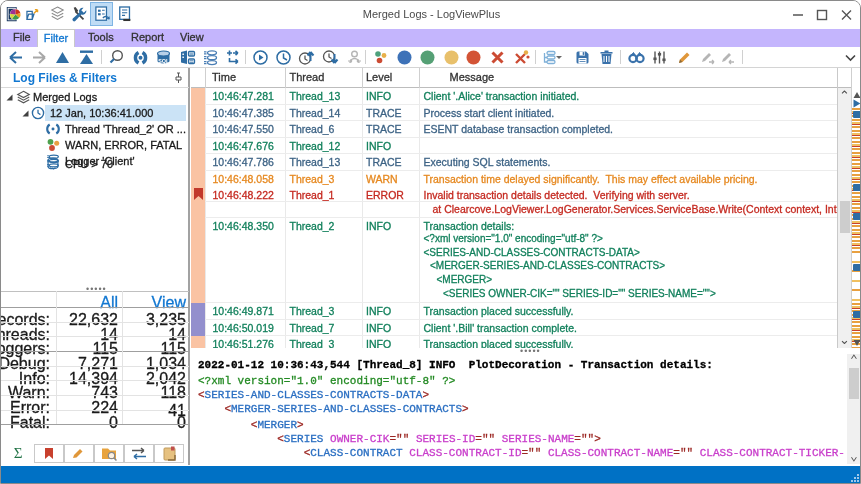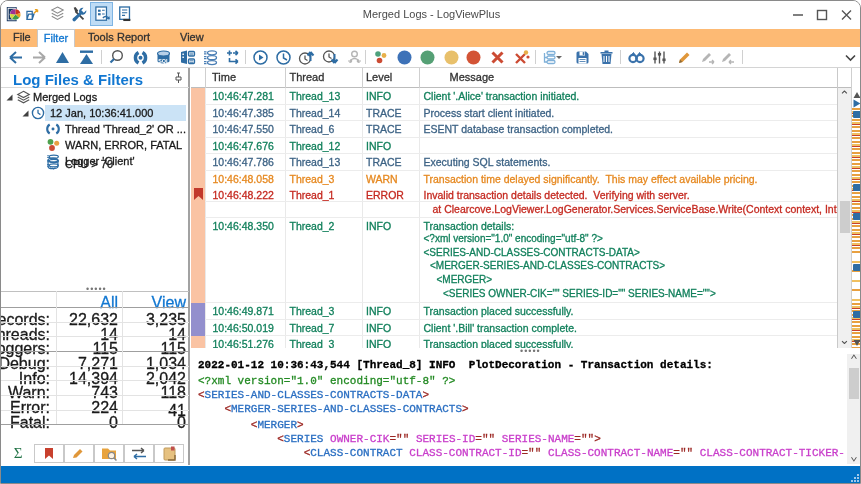--- a/index.html
+++ b/index.html
@@ -5,31 +5,31 @@
 * { margin:0; padding:0; box-sizing:border-box; }
 html,body { width:861px; height:484px; background:#fff; font-family:"Liberation Sans", sans-serif; overflow:hidden; -webkit-font-smoothing:antialiased; }
 .row, .trow, .stat, .mi, #filtertab, #thead, .dl { -webkit-text-stroke:0.3px currentColor; }
 #win { position:absolute; left:0; top:0; width:861px; height:484px; border:1px solid #8a8a8a; border-radius:8px 8px 0 0; overflow:hidden; background:#fff; }
 .abs { position:absolute; }
 
 #titlebar { position:absolute; left:0; top:0; width:100%; height:28px; background:#fff; }
 #title { position:absolute; left:0; top:0; width:861px; text-align:center; line-height:27px; font-size:11px; color:#4a4a4a; }
 .winbtn { position:absolute; top:0; width:24px; height:27px; color:#555; text-align:center; }
 
-#menubar { position:absolute; left:0; top:28px; width:100%; height:18px; background:#fdba74; font-size:11px; color:#333; }
+#menubar { position:absolute; left:0; top:28px; width:100%; height:18px; background:#c4b5fd; font-size:11px; color:#333; }
 .mi { position:absolute; top:2px; }
 #filtertab { position:absolute; left:36px; top:0px; width:38px; height:19px; background:#fff; border:1px solid #c8c8c8; border-bottom:none; text-align:center; line-height:17px; color:#1177d1; }
 
 #toolbar { position:absolute; left:0; top:46px; width:100%; height:21px; background:#fff; border-bottom:1px solid #d4d4d4; }
 .tbi { position:absolute; top:2px; width:17px; height:17px; }
 .tsep { position:absolute; top:3px; width:1px; height:14px; background:#d0d0d0; }
 
 #leftpanel { position:absolute; left:0; top:67px; width:189px; height:397px; background:#fff; border-right:2px solid #a2a2a2; }
 #lp-head { position:absolute; left:0; top:0; width:188px; height:20px; border-bottom:1px solid #d9d9d9; }
-#lp-head span { position:absolute; left:12px; top:3px; color:#1177d1; font-size:15px; font-weight:bold; }
+#lp-head span { position:absolute; left:12px; top:3px; color:#1177d1; font-size:12px; font-weight:bold; }
 .trow { position:absolute; left:0; width:188px; height:16px; font-size:11px; color:#1a1a1a; }
 .trow .txt { position:absolute; top:2px; }
 
 .stat { position:absolute; font-size:16px; color:#1a1a1a; }
 .sline { position:absolute; left:0; width:188px; height:1px; background:#e3e3e3; }
 .svline { position:absolute; top:0; width:1px; background:#e3e3e3; }
 
 .btab { position:absolute; top:0; width:30px; height:19px; border:1px solid #c9c9c9; background:#fff; }
 
 #tablearea { position:absolute; left:190px; top:67px; width:671px; height:280px; background:#fff; }
@@ -120,21 +120,21 @@
         </svg></div>
     <div class="winbtn" style="left:833px;"><svg width="24" height="27">
           <path d="M8 9.5 L17 18.5 M17 9.5 L8 18.5" stroke="#555" stroke-width="1.4"></path>
         </svg></div>
   </div>
 
   <div id="menubar">
     <span class="mi" style="left:12px;">File</span>
     <div id="filtertab">Filter</div>
     <span class="mi" style="left:87px;">Tools</span>
-    <span class="mi" style="left:116px;">Report</span>
+    <span class="mi" style="left:130px;">Report</span>
     <span class="mi" style="left:179px;">View</span>
   </div>
 
   <div id="toolbar">
     <svg class="tbi" style="left:7px;">
         <path d="M2 8.5 L14 8.5 M2 8.5 L8 3 M2 8.5 L8 14" stroke="#2e6da4" stroke-width="2" fill="none"></path>
       </svg>
     <svg class="tbi" style="left:29px;">
         <path d="M3 8.5 L15 8.5 M15 8.5 L9 3 M15 8.5 L9 14" stroke="#a8a8a8" stroke-width="2" fill="none"></path>
       </svg>

